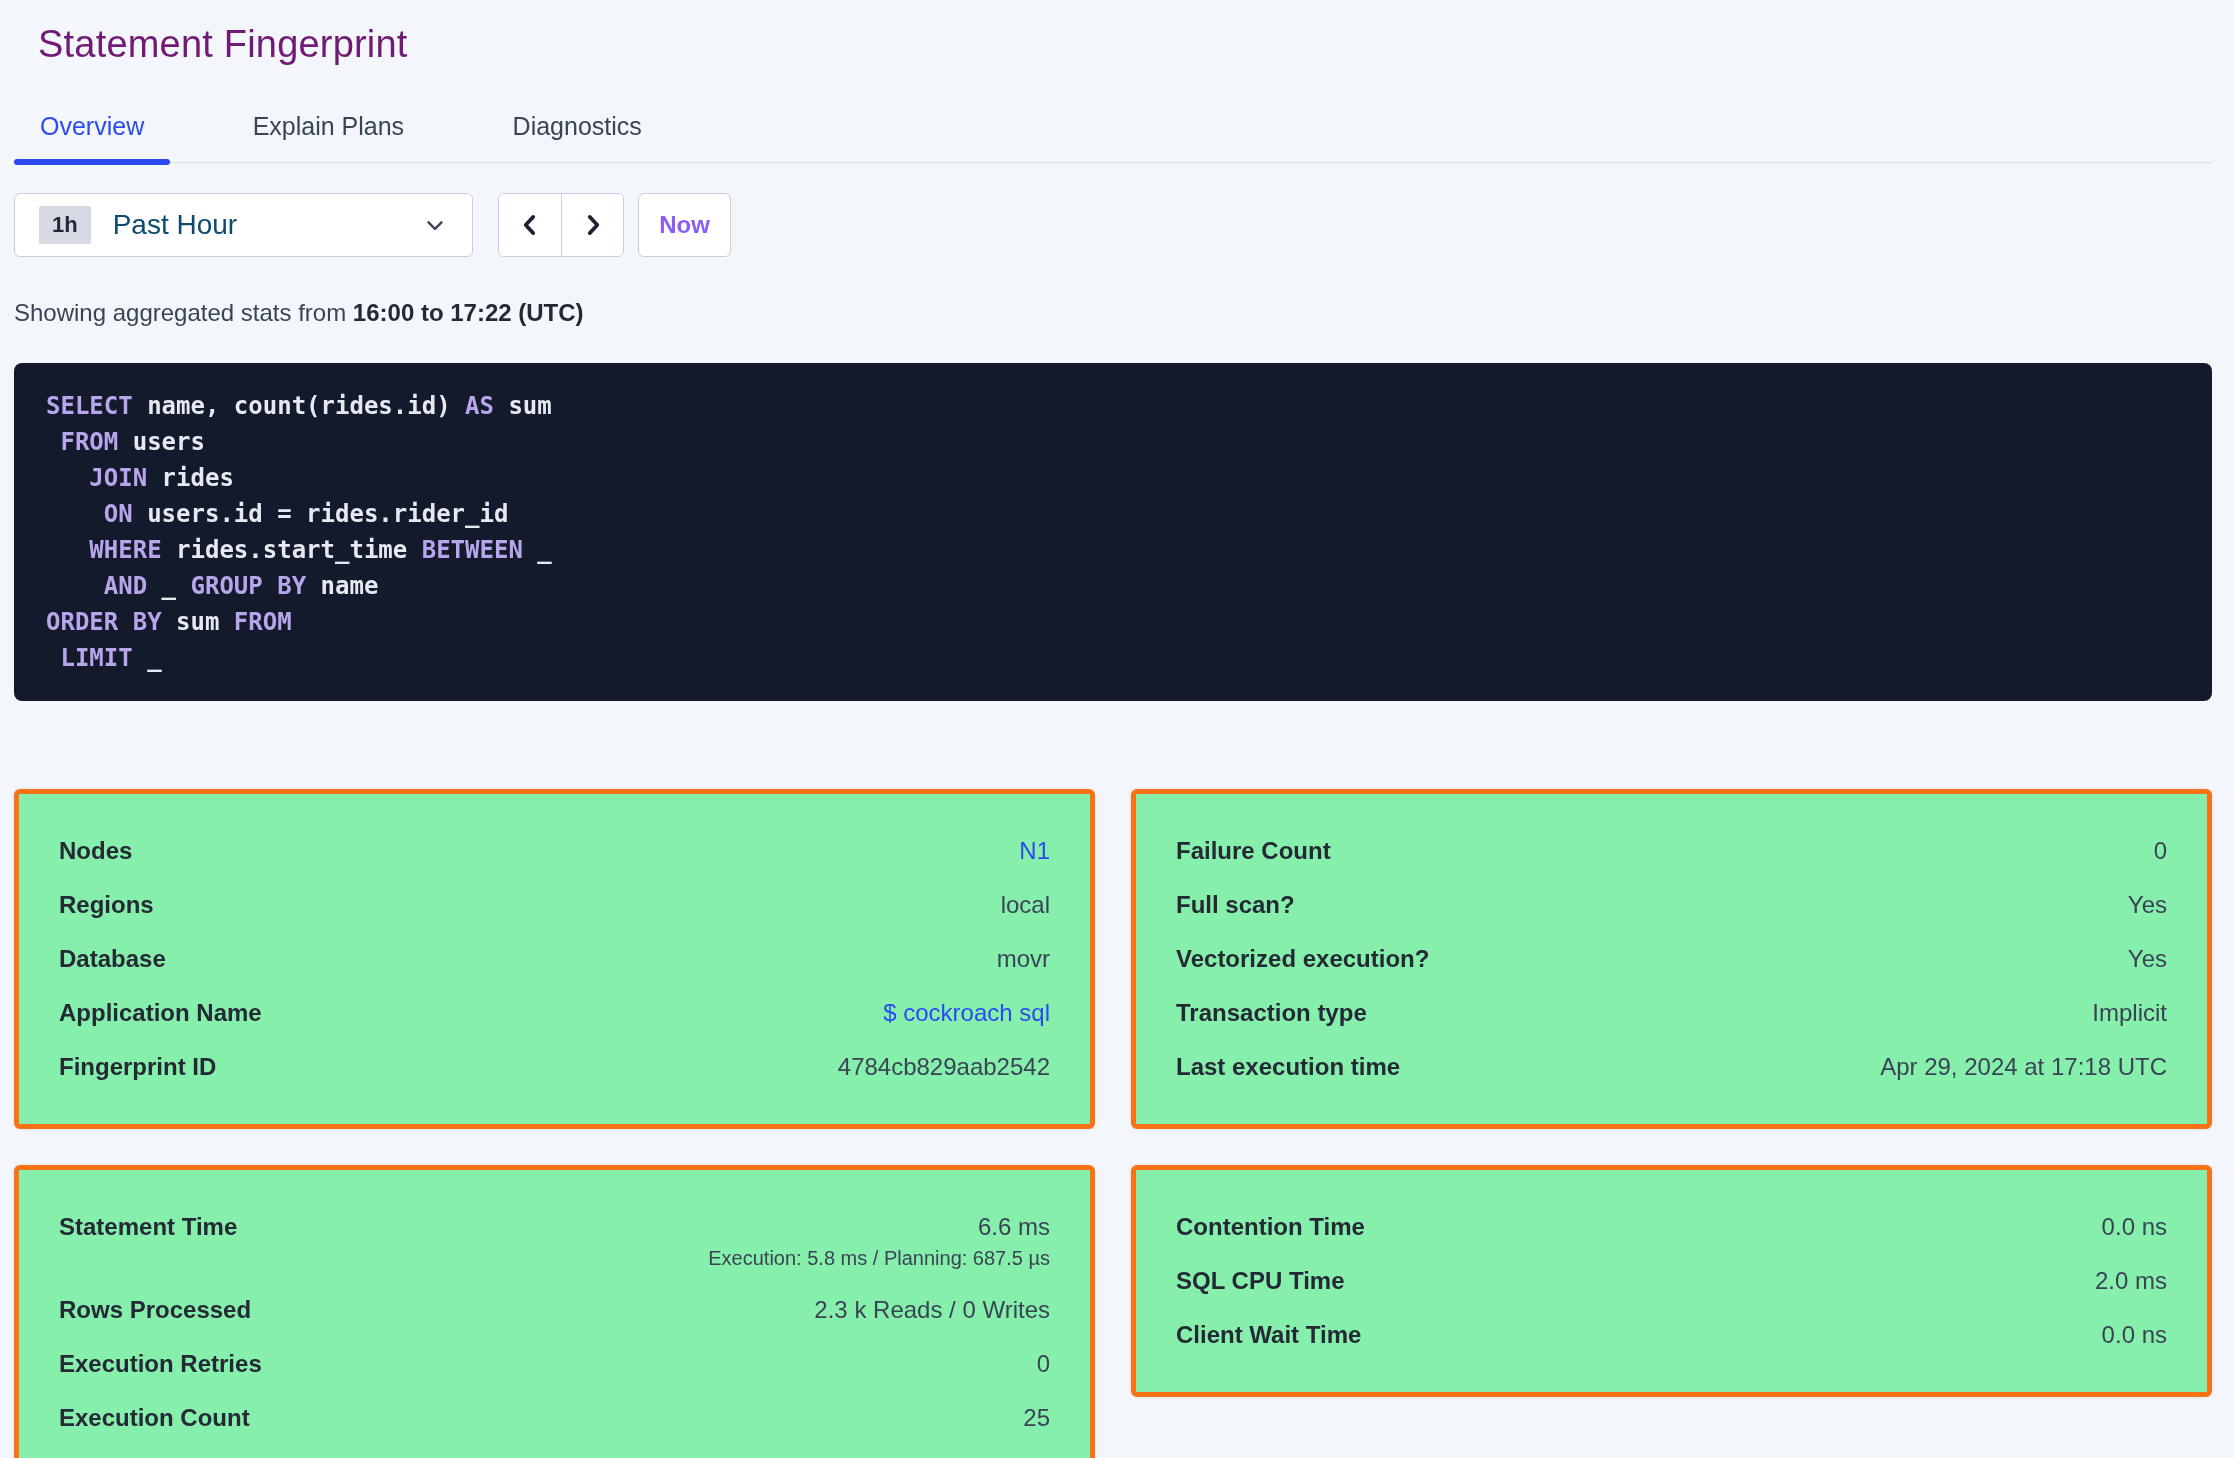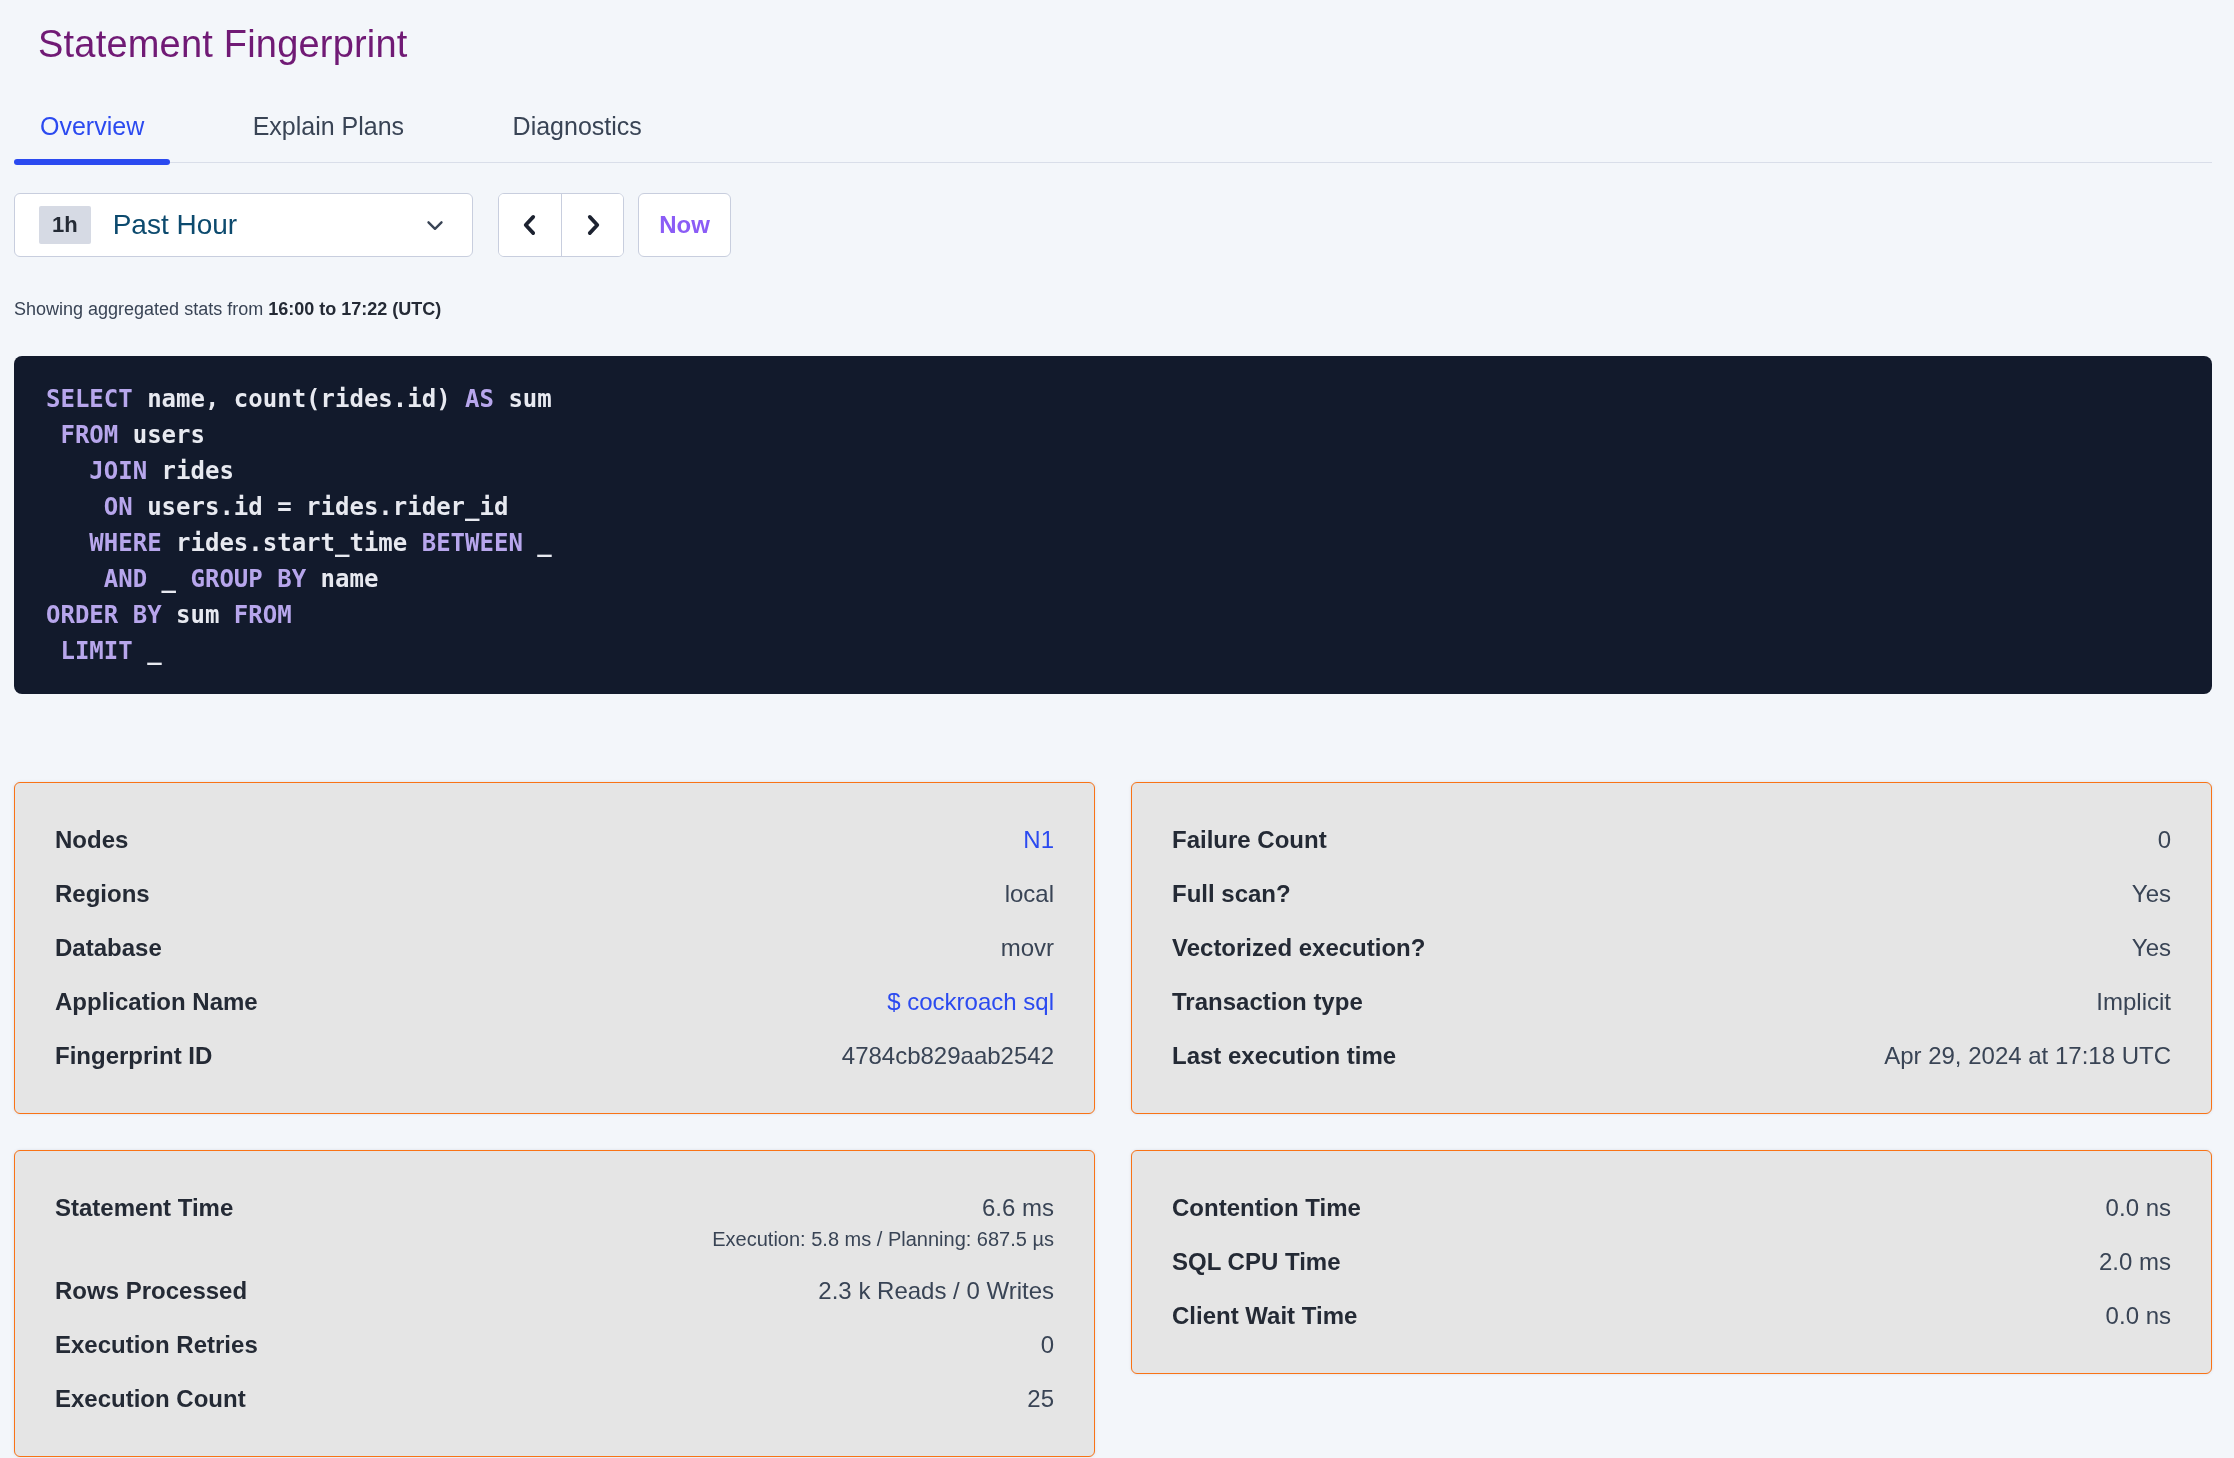--- a/index.html
+++ b/index.html
@@ -56,21 +56,21 @@
   }
   .nav-btn + .nav-btn { border-left:1px solid #c8cede; }
   .now-btn {
     margin-left:14px; width:93px; height:64px;
     background:#fff; border:1px solid #c8cede; border-radius:6px;
     font-family:"Liberation Sans", sans-serif;
     font-size:24px; font-weight:bold; color:#8b5cf6; cursor:pointer;
   }
 
   
-  .note { margin-top:42px; font-size:18px; color:#394455; }
+  .note { margin-top:42px; font-size:24px; color:#394455; }
   .note .strong { font-weight:bold; color:#242a35; }
 
   
   .codebox {
     margin-top:36px; background:var(--code-bg,#121a2c);
     border-radius:8px; padding:25px 32px;
   }
   .codebox pre {
     font-family:"DejaVu Sans Mono", monospace;
     font-weight:bold; font-size:24px; line-height:36px;
@@ -79,21 +79,21 @@
   .codebox .k { color:var(--code-keyword,#b7a6ec); }
 
   
   .grid {
     display:grid; grid-template-columns:1fr 1fr; column-gap:36px;
     align-items:start;
   }
   .grid.row1 { margin-top:88px; }
   .grid.row2 { margin-top:36px; }
   .card {
-    background:#e5e5e5; border:1px solid #f97316; border-radius:6px;
+    background:#86efac; border:5px solid #f97316; border-radius:6px;
     box-shadow:0 0 3px rgba(60,80,110,.14);
     padding:30px 40px;
   }
   .stat-row {
     display:flex; justify-content:space-between; align-items:baseline;
     padding:13px 0;
   }
   .stat-row .lbl { font-size:24px; font-weight:bold; color:#242a35; }
   .stat-row .valwrap { text-align:right; }
   .stat-row .val { font-size:24px; color:#394455; }

